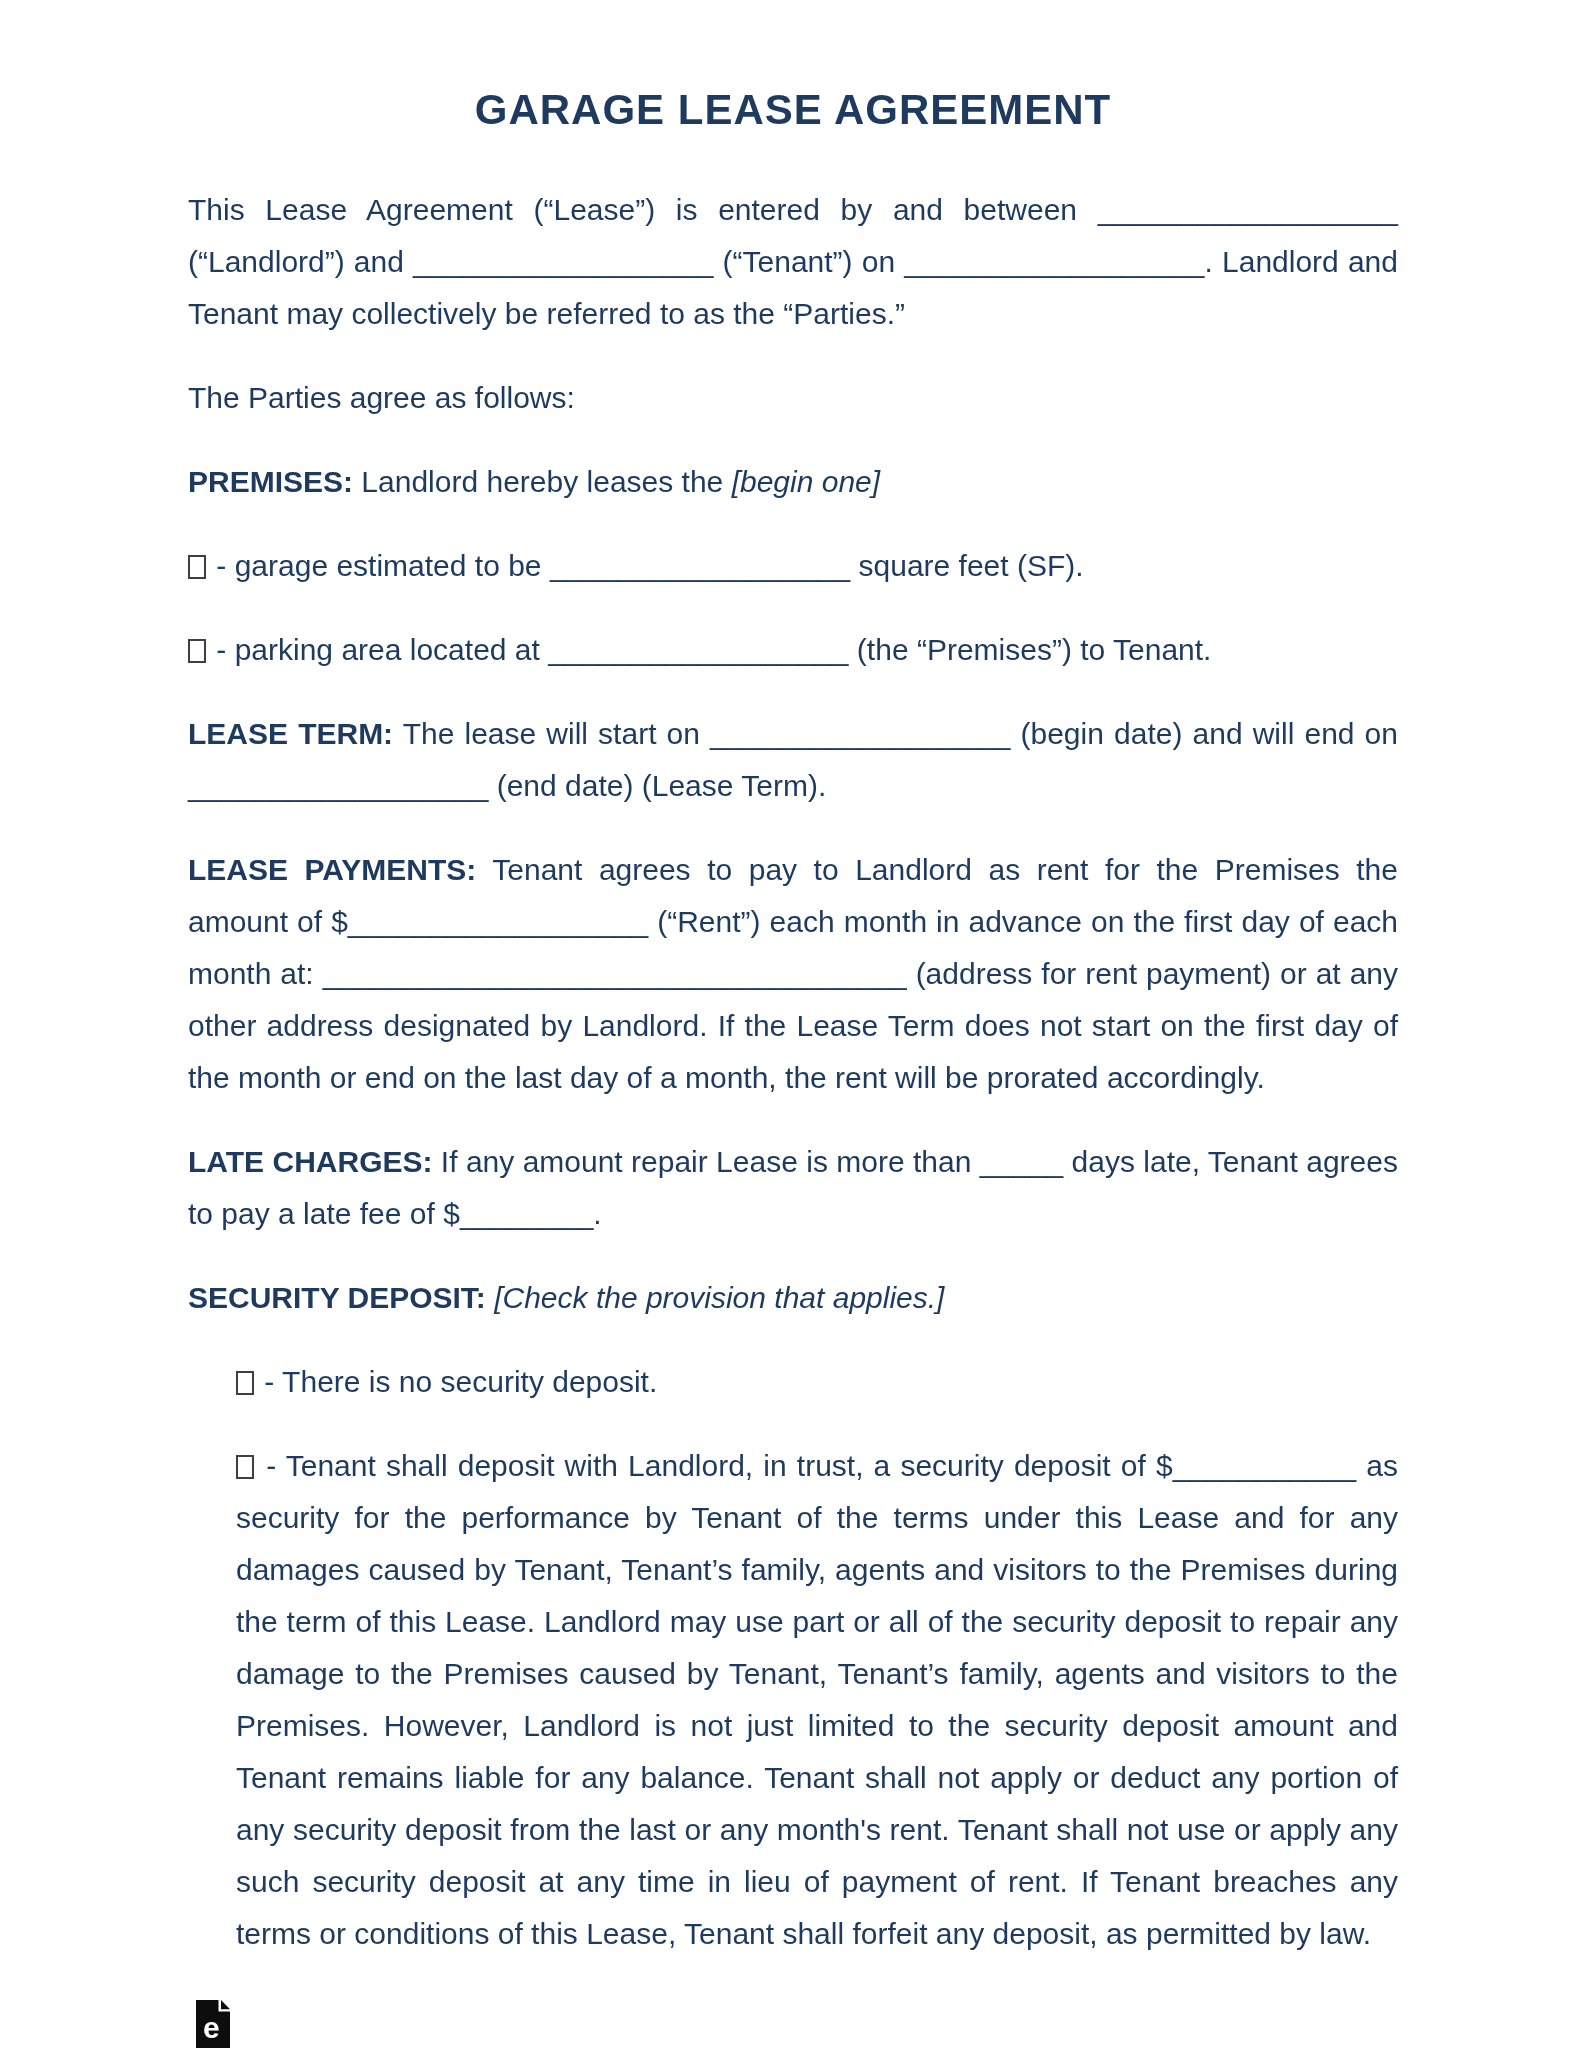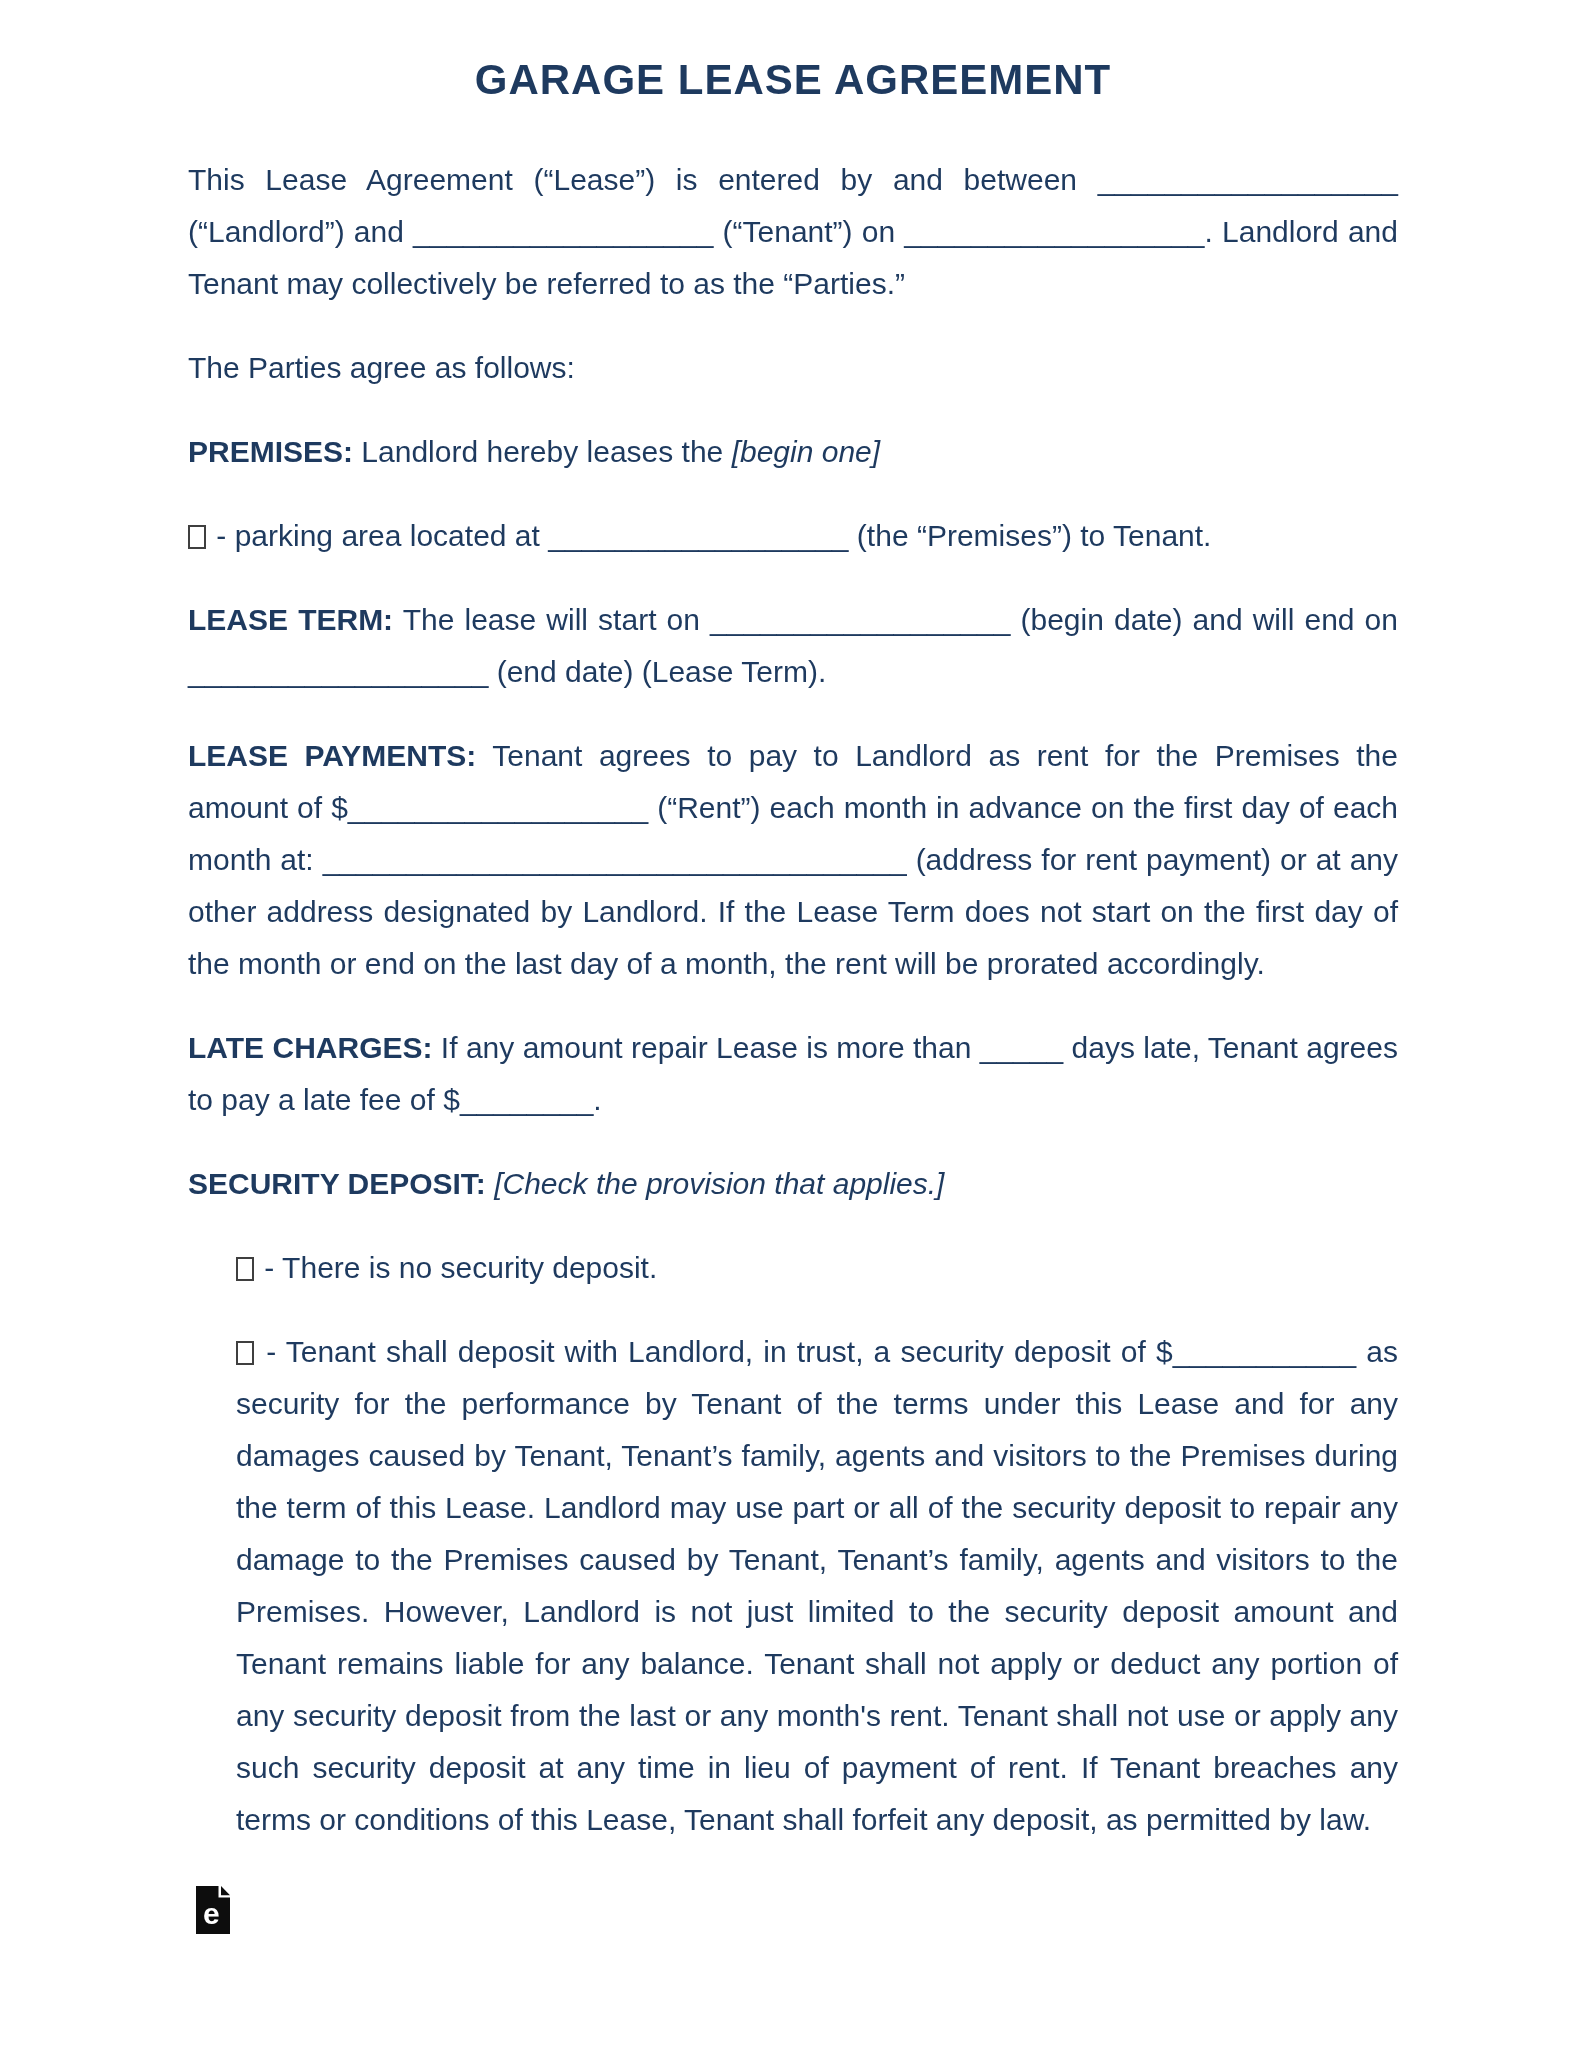--- a/index.html
+++ b/index.html
@@ -12,21 +12,21 @@
     height: 2048px;
     overflow: hidden;
     font-family: "Liberation Sans", sans-serif;
     color: #1e3a5f;
     position: relative;
   }
   .page {
     box-sizing: border-box;
     width: 1582px;
     height: 2048px;
-    padding: 56px 184px 0 188px;
+    padding: 86px 184px 0 188px;
     background: #ffffff;
   }
   .title {
     margin: 0 0 50px 0;
     text-align: center;
     font-size: 42px;
     line-height: 48px;
     font-weight: bold;
     letter-spacing: 1px;
     color: #1e3a5f;
@@ -66,20 +66,21 @@
 <div class="page">
 
   <h1 class="title">GARAGE LEASE AGREEMENT</h1>
 
   <p class="para"><span>This Lease Agreement (“Lease”) is entered by and between </span><span class="blank">__________________</span><span> (“Landlord”) and </span><span class="blank">__________________</span><span> (“Tenant”) on </span><span class="blank">__________________</span><span>. Landlord and Tenant may collectively be referred to as the “Parties.”</span></p>
 
   <p class="para"><span>The Parties agree as follows:</span></p>
 
   <p class="para"><span class="bold">PREMISES:</span><span> Landlord hereby leases the </span><span class="italic">[begin one]</span></p>
 
+  <p class="para"><span class="checkbox"></span><span> - garage estimated to be </span><span class="blank">__________________</span><span> square feet (SF).</span></p>
 
 
   <p class="para"><span class="checkbox"></span><span> - parking area located at </span><span class="blank">__________________</span><span> (the “Premises”) to Tenant.</span></p>
 
   <p class="para"><span class="bold">LEASE TERM:</span><span> The lease will start on </span><span class="blank">__________________</span><span> (begin date) and will end on </span><span class="blank">__________________</span><span> (end date) (Lease Term).</span></p>
 
   <p class="para"><span class="bold">LEASE PAYMENTS:</span><span> Tenant agrees to pay to Landlord as rent for the Premises the amount of $</span><span class="blank">__________________</span><span> (“Rent”) each month in advance on the first day of each month at: </span><span class="blank">___________________________________</span><span> (address for rent payment) or at any other address designated by Landlord. If the Lease Term does not start on the first day of the month or end on the last day of a month, the rent will be prorated accordingly.</span></p>
 
   <p class="para"><span class="bold">LATE CHARGES:</span><span> If any amount repair Lease is more than </span><span class="blank">_____</span><span> days late, Tenant agrees to pay a late fee of $</span><span class="blank">________</span><span>.</span></p>
 

